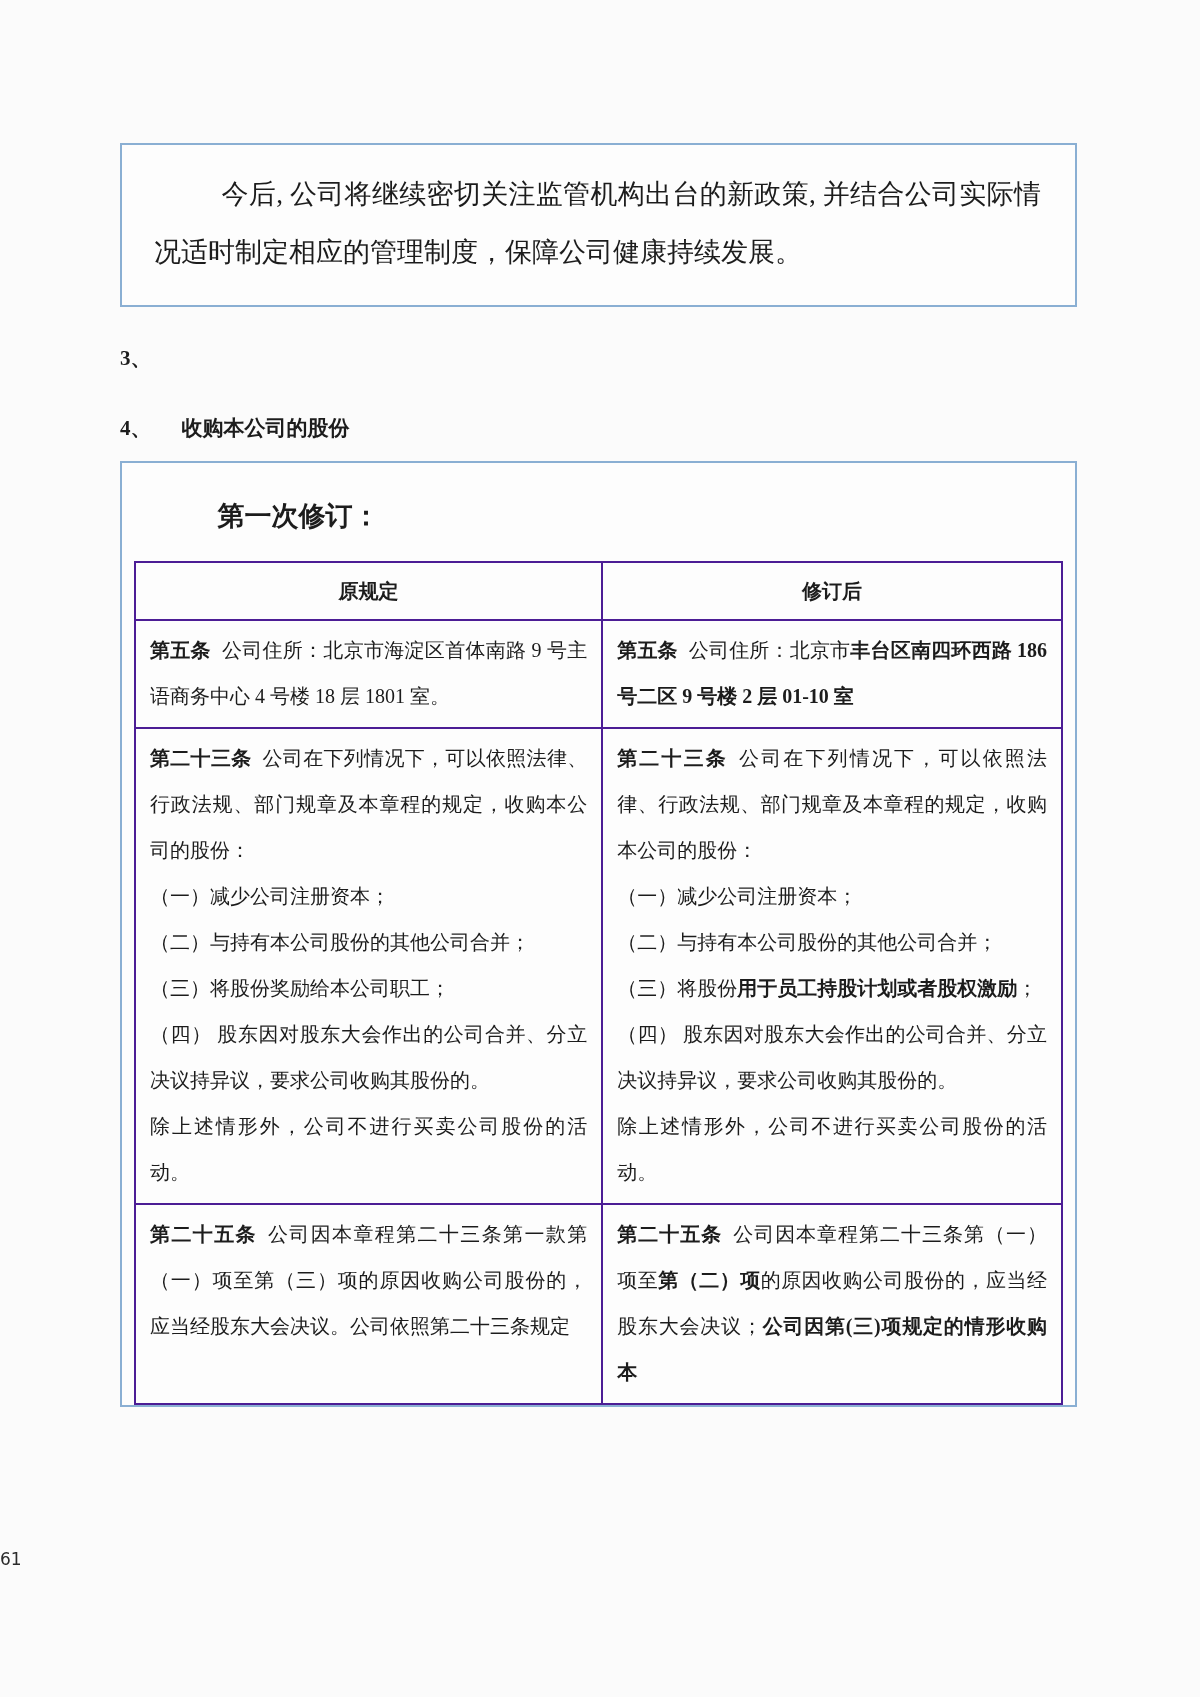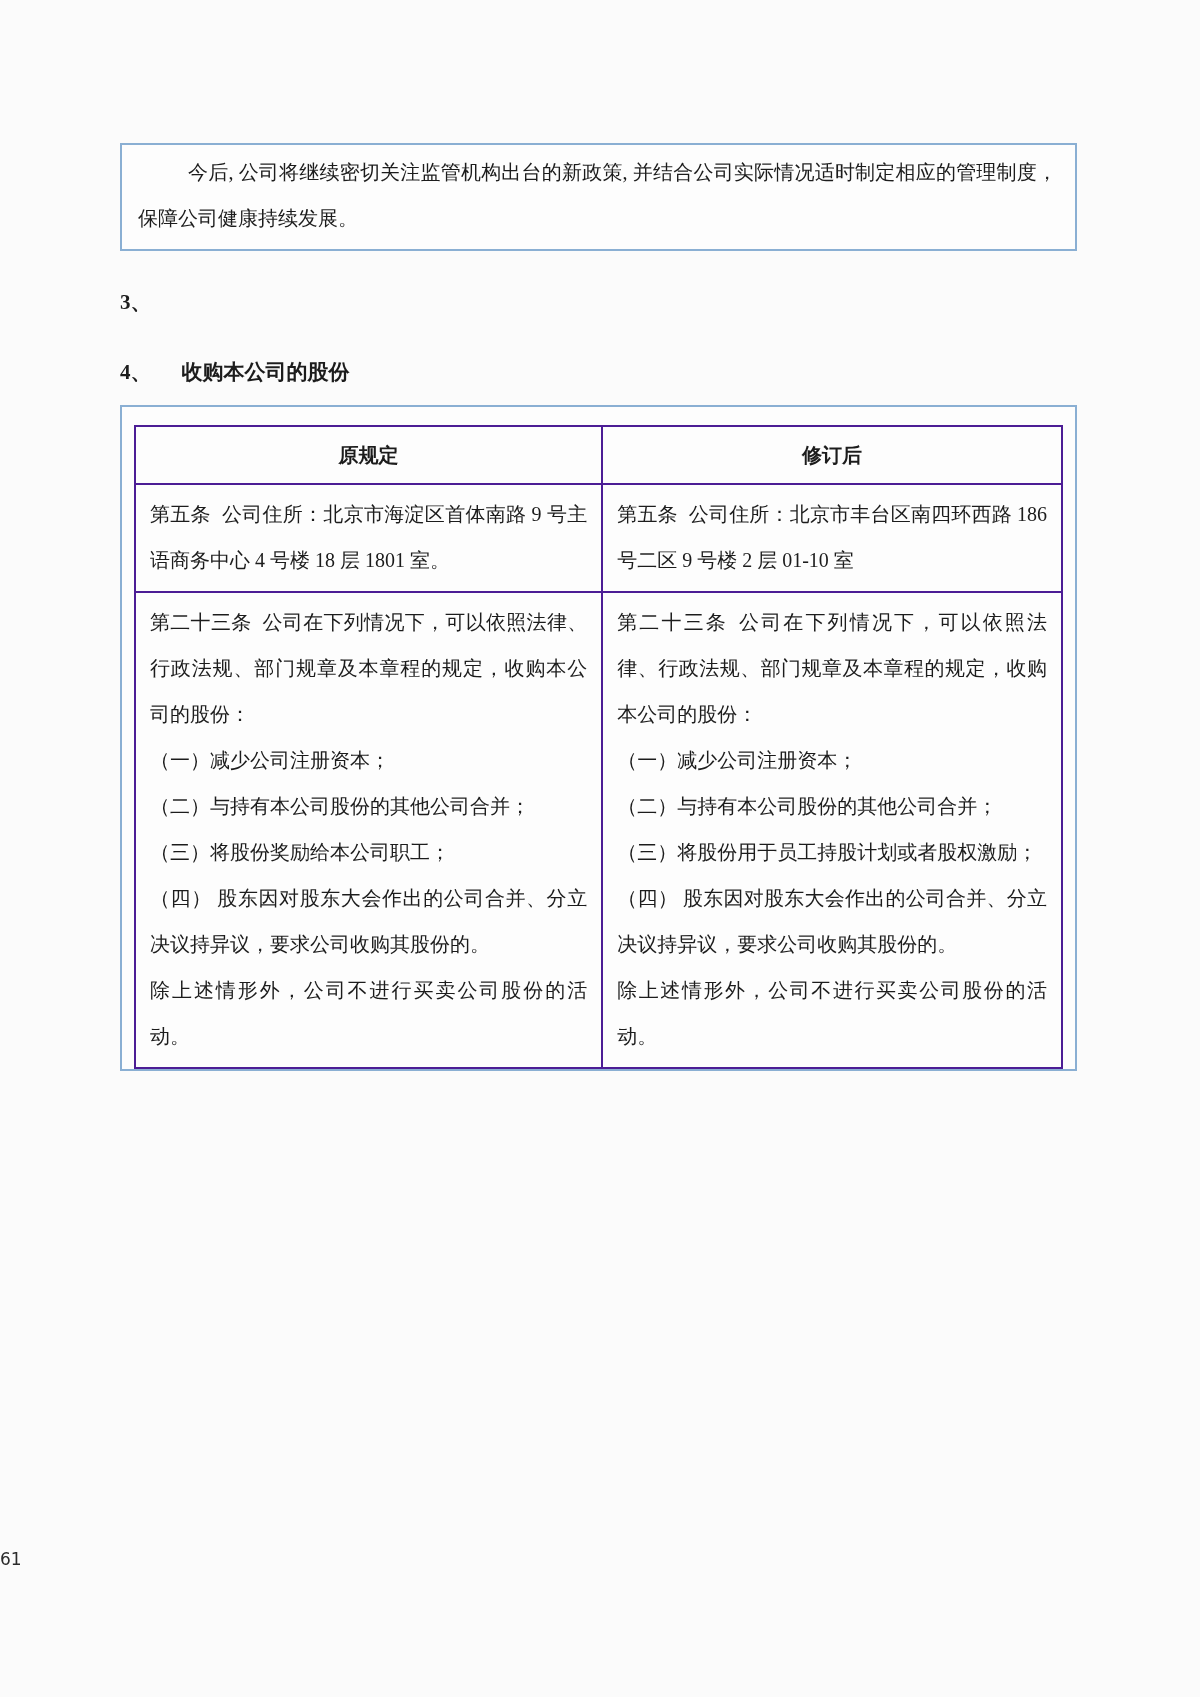--- a/index.html
+++ b/index.html
@@ -22,23 +22,23 @@
     width: 957px;
     box-sizing: border-box;
   }
   .note-box {
     border: 2px solid #8aafd3;
     background: #fdfdfd;
     box-sizing: border-box;
     padding: 4px 18px 8px 16px;
   }
   .para {
-    margin: 0;
-    font-size: 20px;
-    line-height: 46px;
+    margin: 16px;
+    font-size: 27px;
+    line-height: 58px;
     text-align: justify;
   }
   .indent { text-indent: 2.5em; }
   .bold { font-weight: bold; }
   .heading {
     display: flex;
     align-items: baseline;
     font-size: 21px;
     font-weight: bold;
     margin: 36px 0 20px 0;
@@ -67,21 +67,21 @@
   .amendment-table td { padding: 6px 14px 8px 14px; }
   .col-left  { width: 50.4%; }
   .col-right { width: 49.6%; }
   .cell-p {
     margin: 0;
     font-size: 20px;
     line-height: 46px;
     text-align: justify;
   }
   .clause { margin-right: 0.55em; }
-  b { font-weight: normal; }
+  b { font-weight: bold; }
   .page-number {
     position: absolute;
     left: 0;
     bottom: 128px;
     width: 100%;
     font-family: "DejaVu Sans", "Liberation Sans", sans-serif;
     font-size: 17px;
     color: #2b2b2b;
   }
 </style>
@@ -99,20 +99,21 @@
       <span class="h-num">3、</span>
     </h2>
 
 
     <h2 class="heading" style="margin-top:40px; margin-bottom:18px;">
       <span class="h-num">4、</span>
       <span class="h-title">收购本公司的股份</span>
     </h2>
 
     <section class="note-box big-box">
+      <p class="para indent bold">第一次修订：</p>
 
       <table class="amendment-table">
         <colgroup>
           <col class="col-left">
           <col class="col-right">
         </colgroup>
         <thead>
           <tr>
             <th>原规定</th>
             <th>修订后</th>
@@ -140,19 +141,27 @@
             <td>
               <p class="cell-p"><b class="clause">第二十三条</b><span>公司在下列情况下，可以依照法律、行政法规、部门规章及本章程的规定，收购本公司的股份：</span></p>
               <p class="cell-p">（一）减少公司注册资本；</p>
               <p class="cell-p">（二）与持有本公司股份的其他公司合并；</p>
               <p class="cell-p"><span>（三）将股份</span><b>用于员工持股计划或者股权激励</b><span>；</span></p>
               <p class="cell-p">（四） 股东因对股东大会作出的公司合并、分立决议持异议，要求公司收购其股份的。</p>
               <p class="cell-p">除上述情形外，公司不进行买卖公司股份的活动。</p>
             </td>
           </tr>
 
+          <tr>
+            <td>
+              <p class="cell-p"><b class="clause">第二十五条</b><span>公司因本章程第二十三条第一款第（一）项至第（三）项的原因收购公司股份的，应当经股东大会决议。公司依照第二十三条规定</span></p>
+            </td>
+            <td>
+              <p class="cell-p"><b class="clause">第二十五条</b><span>公司因本章程第二十三条第（一）项至</span><b>第（二）项</b><span>的原因收购公司股份的，应当经股东大会决议；</span><b>公司因第(三)项规定的情形收购本</b></p>
+            </td>
+          </tr>
         </tbody>
       </table>
     </section>
   </div>
 
   <div class="page-number">61</div>
 </div>
 
 </body></html>

